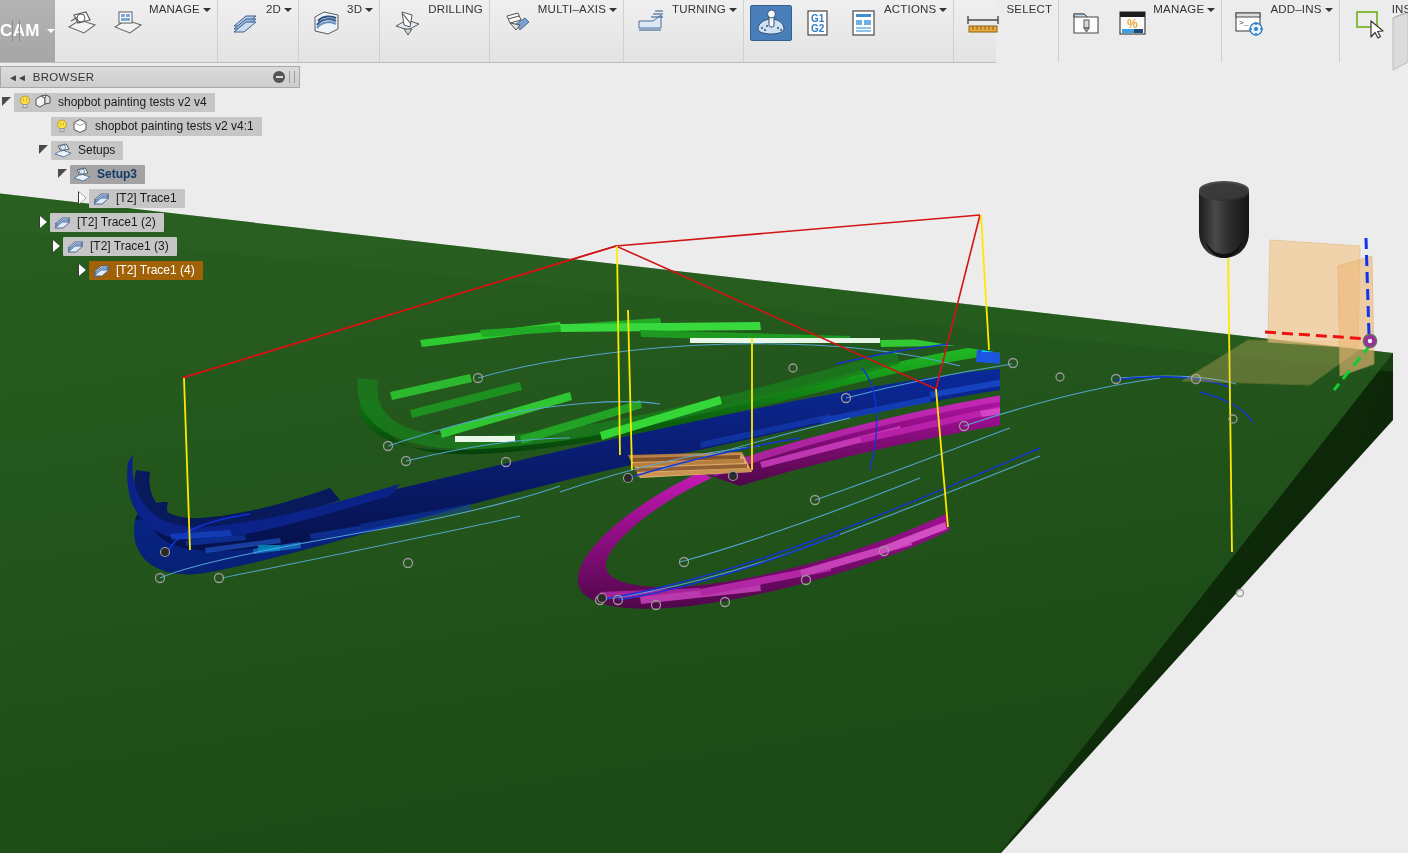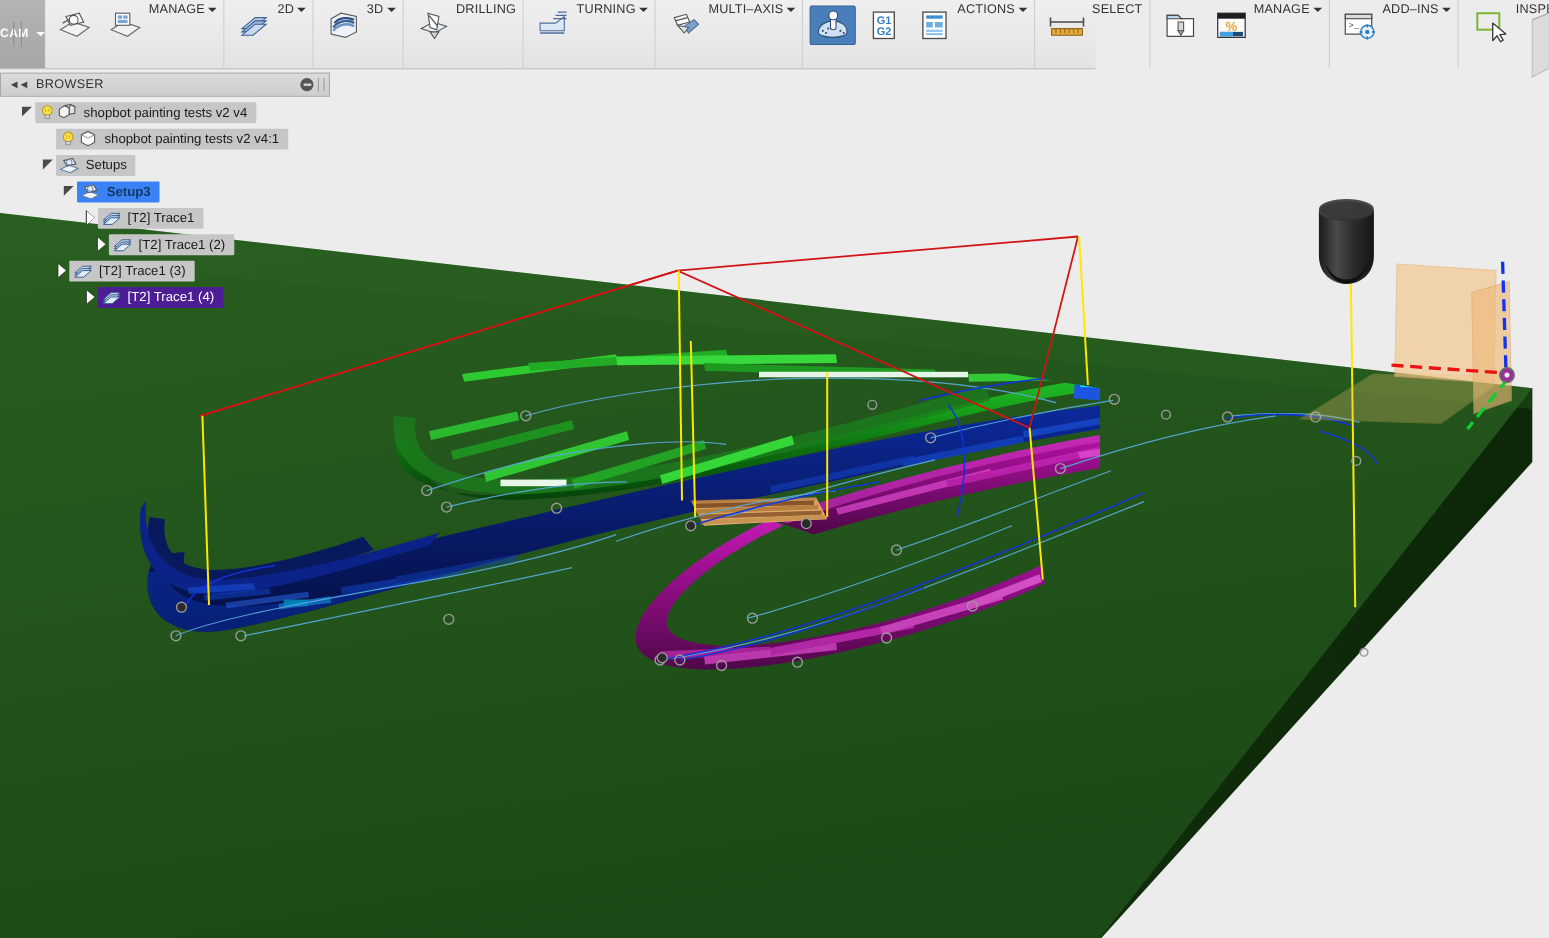--- a/index.html
+++ b/index.html
@@ -18,21 +18,21 @@
   
   #ribbon{
     position:absolute;left:0;top:0;width:996px;height:62px;
     background:linear-gradient(#efefef,#e3e3e3);
     border-bottom:1px solid #bdbdbd;
     display:flex;align-items:stretch;z-index:40;
   }
   #cam-tab{
     width:105px;display:flex;align-items:center;justify-content:center;
     background:linear-gradient(#b4b4b4,#a6a6a6);
-    color:#fff;font-size:11px;font-weight:bold;letter-spacing:.4px;
+    color:#fff;font-size:17px;font-weight:bold;letter-spacing:.4px;
     position:relative;cursor:default;
   }
   #cam-tab .grip{position:absolute;left:12px;top:20px;width:6px;height:22px;
       border-left:1px solid #8d8d8d;border-right:1px solid #8d8d8d;}
   #cam-tab .lbl{margin-right:4px;}
   .caret{display:inline-block;width:0;height:0;border-left:4px solid transparent;
       border-right:4px solid transparent;border-top:4px solid currentColor;
       vertical-align:middle;margin-left:3px;}
 
   .rgroup{display:flex;justify-content:space-between;
@@ -65,22 +65,22 @@
   .twist.open:after{content:"";position:absolute;left:2px;top:2px;
       width:0;height:0;border-left:9px solid #4a4a4a;border-bottom:9px solid transparent;}
   .twist.closed:after{content:"";position:absolute;left:4px;top:1px;
       width:0;height:0;border-top:6px solid transparent;border-bottom:6px solid transparent;
       border-left:7px solid #fff;filter:drop-shadow(0 0 0 #000);}
   .twist.closed:before{content:"";position:absolute;left:3px;top:0px;
       width:0;height:0;border-top:7px solid transparent;border-bottom:7px solid transparent;
       border-left:8px solid #3a3a3a;}
   .tchip{display:flex;align-items:center;height:19px;background:#c6c6c6;
       padding:0 8px 0 3px;border-radius:1px;white-space:nowrap;cursor:default;}
-  .tchip.sel{background:#4c1d95;color:#fff;}
-  .tchip.setup-sel{background:#3b82f6;color:#123a66;font-weight:bold;}
+  .tchip.sel{background:#a16207;color:#fff;}
+  .tchip.setup-sel{background:#a3a3a3;color:#123a66;font-weight:bold;}
   .tchip .tx{margin-left:6px;}
   .ico{width:18px;height:16px;flex:0 0 18px;position:relative;display:block;}
 
   .lamp{width:16px;height:16px;flex:0 0 16px;position:relative;margin-right:1px;}
 </style>
 </head>
 <body>
 
 <div id="viewport">
 <svg width="1408" height="853" viewBox="0 0 1408 853">
@@ -451,48 +451,48 @@
         </svg>
       </div>
     </div>
     <div class="rlabel">DRILLING</div>
   </div>
 
   <div class="rgroup">
     <div class="ricons">
       <div class="rbtn">
         <svg width="36" height="30" viewBox="0 0 36 30">
+          <path d="M17 16 L26 10 L30 14 L21 22 Z" fill="#7ba0cc" stroke="#4a6e9c" stroke-width="1"></path>
+          <path d="M8 8 L19 5 L22 12 L11 15 Z" fill="#fafafa" stroke="#555" stroke-width="1"></path>
+          <path d="M9 11 L20 8" stroke="#555" stroke-width="1"></path>
+          <path d="M11 15 L17 22 L21 17 Z" fill="#e0e0e0" stroke="#555" stroke-width="1"></path>
+        </svg>
+      </div>
+    </div>
+    <div class="rlabel">
+      <span>MULTI–AXIS</span><span class="caret"></span>
+    </div>
+  </div>
+
+  <div class="rgroup">
+    <div class="ricons">
+      <div class="rbtn">
+        <svg width="36" height="30" viewBox="0 0 36 30">
           <path d="M6 20 L6 13 L20 13 L28 7 L28 20 Z" fill="#dce8f4" stroke="#4a6e9c" stroke-width="1"></path>
           <g stroke="#4a6e9c" stroke-width="1.2">
             <path d="M20 6 L30 6"></path>
               <path d="M18 9 L30 9"></path>
               <path d="M22 3 L30 3"></path>
           </g>
           <path d="M6 22 L28 22" stroke="#4a6e9c" stroke-width="1.2"></path>
         </svg>
       </div>
     </div>
     <div class="rlabel">
       <span>TURNING</span><span class="caret"></span>
-    </div>
-  </div>
-
-  <div class="rgroup">
-    <div class="ricons">
-      <div class="rbtn">
-        <svg width="36" height="30" viewBox="0 0 36 30">
-          <path d="M17 16 L26 10 L30 14 L21 22 Z" fill="#7ba0cc" stroke="#4a6e9c" stroke-width="1"></path>
-          <path d="M8 8 L19 5 L22 12 L11 15 Z" fill="#fafafa" stroke="#555" stroke-width="1"></path>
-          <path d="M9 11 L20 8" stroke="#555" stroke-width="1"></path>
-          <path d="M11 15 L17 22 L21 17 Z" fill="#e0e0e0" stroke="#555" stroke-width="1"></path>
-        </svg>
-      </div>
-    </div>
-    <div class="rlabel">
-      <span>MULTI–AXIS</span><span class="caret"></span>
     </div>
   </div>
 
   <div class="rgroup">
     <div class="ricons">
       <div class="rbtn active">
         <svg width="34" height="30" viewBox="0 0 34 30">
           <path d="M4 21 C4 15, 11 11, 17 11 C24 11, 30 15, 30 21 C30 24, 24 26, 17 26 C10 26, 4 24, 4 21 Z" fill="#cfe0f2" stroke="#2f4f77" stroke-width="1"></path>
           <rect x="15" y="7" width="5" height="12" rx="2" fill="#f7f7f7" stroke="#2f4f77" stroke-width="1"></rect>
           <circle cx="17.5" cy="6" r="4" fill="#fcfcfc" stroke="#2f4f77" stroke-width="1"></circle>
@@ -610,21 +610,21 @@
 </div>
 
 <div id="browser">
   <div id="bhead">
     <span class="dbl">◄◄</span>
     <span class="btitle">BROWSER</span>
     <span class="minus"></span>
     <span class="vgrip"></span>
   </div>
   <div id="btree">
-      <div class="trow" style="padding-left: 18px;">
+      <div class="trow" style="padding-left: 0;">
         <span class="twist open"></span>
         <span class="tchip">
           <span class="lamp"><svg width="16" height="16" viewBox="0 0 16 16">
               <circle cx="8" cy="6.5" r="4.4" fill="#ffe34a" stroke="#b89a1c" stroke-width="1"></circle>
               <rect x="6" y="10.6" width="4" height="3" fill="#d9d9d9" stroke="#8a8a8a" stroke-width=".8"></rect>
               <path d="M6.6 7.8 L6.6 4.5 M9.4 7.8 L9.4 4.5" stroke="#c9a81e" stroke-width=".9"></path>
             </svg></span>
           <span class="ico"><svg width="18" height="16" viewBox="0 0 18 16">
               <path d="M2 5 L7 2 L11 4 L11 10 L6 13 L2 11 Z" fill="#f4f4f4" stroke="#555" stroke-width="1"></path>
               <path d="M7 2 L12 1 L16 3 L11 4 Z" fill="#fbfbfb" stroke="#555" stroke-width="1"></path>
@@ -676,21 +676,21 @@
           <span class="ico"><svg width="20" height="16" viewBox="0 0 20 16">
               <g stroke="#3c5f92" stroke-width=".9">
                 <path d="M2 10 L9 4 L17 4 L10 10 Z" fill="#cfe0f2"></path>
                 <path d="M2 12 L9 6 L17 6 L10 12 Z" fill="#b0cbe8"></path>
                 <path d="M2 14 L9 8 L17 8 L10 14 Z" fill="#e0ecf8"></path>
               </g>
             </svg></span>
           <span class="tx">[T2] Trace1</span>
         </span>
       </div>
-      <div class="trow" style="padding-left: 85px;">
+      <div class="trow" style="padding-left: 36px;">
         <span class="twist closed"></span>
         <span class="tchip">
           <span class="ico"><svg width="20" height="16" viewBox="0 0 20 16">
               <g stroke="#3c5f92" stroke-width=".9">
                 <path d="M2 10 L9 4 L17 4 L10 10 Z" fill="#cfe0f2"></path>
                 <path d="M2 12 L9 6 L17 6 L10 12 Z" fill="#b0cbe8"></path>
                 <path d="M2 14 L9 8 L17 8 L10 14 Z" fill="#e0ecf8"></path>
               </g>
             </svg></span>
           <span class="tx">[T2] Trace1 (2)</span>

